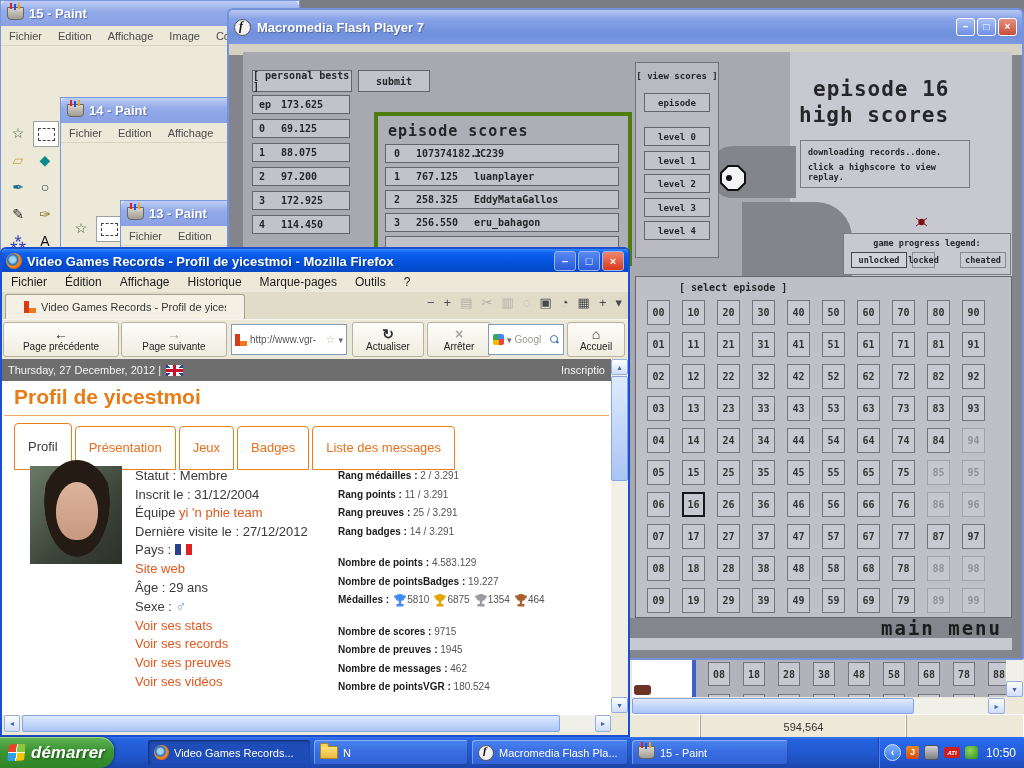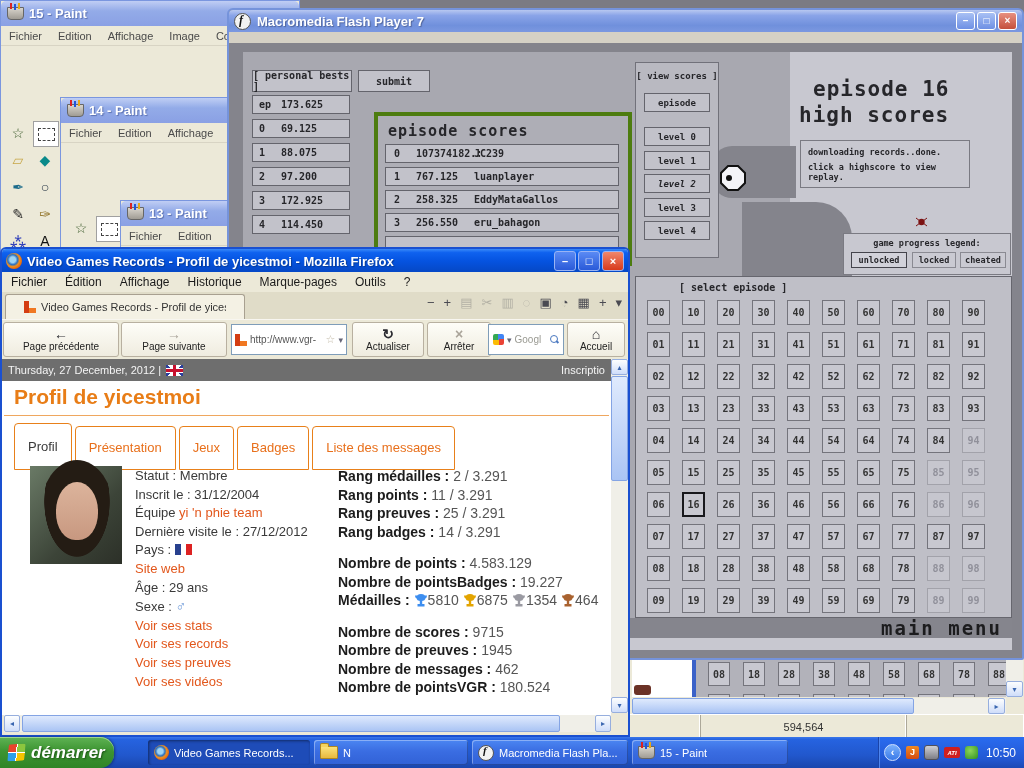--- a/index.html
+++ b/index.html
@@ -20,21 +20,21 @@
   .ptool.tsel{background:#fff;border:1px solid #a0a0a0;}
   .dashedbox{width:15px;height:11px;border:1px dashed #444;background:#fff;display:block;}
   .paint-icon{width:15px;height:11px;background:linear-gradient(#d8d4cc,#a09c94);border:1px solid #666;
     border-radius:0 0 4px 4px;position:relative;display:inline-block;}
   .paint-icon::before{content:"";position:absolute;width:2px;height:6px;top:-5px;left:2px;background:#d22;
     box-shadow:4px 1px 0 #2255d8,8px 0 0 #e8a818;}
 
   
   .flash-win{left:227px;top:8px;width:797px;height:652px;background:#84848c;
     border:2px solid #7593db;border-radius:6px 6px 2px 2px;box-sizing:border-box;overflow:hidden;}
-  .flash-title{height:22px;display:flex;align-items:center;gap:6px;padding:0 5px;
+  .flash-title{height:34px;display:flex;align-items:center;gap:6px;padding:0 5px;
     background:linear-gradient(180deg,#b8c8f0,#8aa4e8 25%,#7090dc 70%,#7b98e0);}
   .flash-title .t{color:#fff;font-weight:bold;font-size:13px;text-shadow:1px 1px 1px #50659c;flex:1;}
   .flash-logo{width:15px;height:15px;border-radius:50%;background:#f2f2f2;border:1px solid #555;
     position:relative;display:inline-block;}
   .flash-logo::after{content:"f";position:absolute;left:4px;top:-1px;font:italic bold 12px "Liberation Serif",serif;color:#111;}
   .win-btns{display:flex;gap:2px;}
   .wb{width:17px;height:16px;border:1px solid #fff;border-radius:3px;color:#fff;font-size:10px;font-weight:bold;
     display:flex;align-items:center;justify-content:center;line-height:1;}
   .wb-min,.wb-max{background:linear-gradient(#a8c0f4,#6e90e4);}
   .wb-close{background:linear-gradient(#e89080,#c4503c);}
@@ -55,35 +55,35 @@
   .es-title{position:absolute;left:10px;top:6px;font-size:15px;letter-spacing:1px;}
   .es-rows{position:absolute;left:7px;top:28px;width:234px;display:flex;flex-direction:column;gap:4px;}
   .es-row{height:19px;display:flex;align-items:center;font-size:10px;}
   .es-rank{width:22px;padding-left:8px;box-sizing:content-box;}
   .es-score{width:58px;}
   .es-rows::after{content:"";display:block;height:17px;border:1px solid #64646c;background:#c2c2ca;}
   .vs-panel{position:absolute;left:392px;top:10px;width:84px;height:196px;background:#b9b9c1;border:1px solid #71717a;box-sizing:border-box;}
   .vs-header{position:absolute;left:0;top:8px;width:100%;text-align:center;font-size:9px;}
   .vs-btn{position:absolute;left:8px;width:66px;height:19px;font-size:9px;display:flex;align-items:center;justify-content:center;}
   .vs-btn:nth-of-type(1){top:30px;}.vs-btn:nth-of-type(2){top:64px;}.vs-btn:nth-of-type(3){top:88px;}
-  .vs-btn:nth-of-type(4){top:111px;font-style:italic;}.vs-btn:nth-of-type(5){top:135px;}.vs-btn:nth-of-type(6){top:158px;}
+  .vs-btn:nth-of-type(4){top:111px;}.vs-btn:nth-of-type(5){top:135px;}.vs-btn:nth-of-type(6){top:158px;}
   .octagon{position:absolute;left:477px;top:113px;}
   .hs-title{position:absolute;left:556px;top:24px;font-size:21px;line-height:26px;letter-spacing:1px;}
   .hs-title .l1{padding-left:14px;text-align:right;}
   .info-box{position:absolute;left:557px;top:88px;width:170px;height:48px;border:1px solid #7a7a82;
     box-sizing:border-box;padding:6px 7px;display:flex;flex-direction:column;gap:5px;}
   .info-box span{font-size:8.5px;}
   .spider{position:absolute;left:672px;top:162px;}
   .legend-box{position:absolute;left:600px;top:181px;width:168px;height:42px;border:1px solid #7a7a82;
     background:#c8c8d0;box-sizing:border-box;}
   .legend-title{position:absolute;top:4px;width:100%;text-align:center;font-size:8.5px;}
   .lg-btn{position:absolute;top:18px;height:16px;font-size:8.5px;display:flex;align-items:center;justify-content:center;
     background:#cacad2;border:1px solid #8a8a92;box-sizing:border-box;}
   .lg-btn:nth-of-type(1){left:7px;width:56px;border-color:#44444c;background:#d2d2da;}
-  .lg-btn:nth-of-type(2){left:68px;width:44px;}
+  .lg-btn:nth-of-type(2){left:68px;width:23px;}
   .lg-btn:nth-of-type(3){left:116px;width:46px;}
   .se-panel{position:absolute;left:392px;top:224px;width:377px;height:342px;background:#bfbfc7;border:1px solid #66666e;box-sizing:border-box;}
   .se-header{position:absolute;left:43px;top:5px;font-size:10px;}
   .ep-grid{position:absolute;left:11px;top:23px;display:grid;grid-template-columns:repeat(10,23px);gap:7px 12px;}
   .ep-cell{width:23px;height:25px;box-sizing:border-box;background:#c8c8d0;border:1px solid #74747c;
     font-family:"DejaVu Sans Mono",monospace;font-weight:bold;font-size:10px;color:#333;
     display:flex;align-items:center;justify-content:center;}
   .ep-cell.sel{border:2px solid #18181c;}
   .ep-cell.locked{background:#c6c6ce;border-color:#a2a2aa;color:#90909a;}
   .mainmenu-bar{position:absolute;left:0;top:566px;width:769px;height:20px;background:#85858d;
@@ -194,21 +194,21 @@
   .avatar::after{content:"";position:absolute;left:26px;top:16px;width:42px;height:58px;border-radius:50% 50% 46% 46%;
     background:linear-gradient(#dcb49c,#c89880);}
   .profile-info{position:absolute;left:133px;top:86px;width:205px;}
   .info-line{font-size:13px;color:#3a3a3a;line-height:18.6px;white-space:nowrap;}
   .plink{color:#e2571c;}
   .male{color:#6b98d8;font-size:14px;}
   .flag-fr{display:inline-block;width:17px;height:11px;vertical-align:-1px;
     background:linear-gradient(90deg,#28408e 33%,#fff 33% 66%,#d22 66%);}
   .profile-stats{position:absolute;left:336px;top:86px;width:268px;}
   .stat-group{margin-bottom:13px;}
-  .stat-line{font-size:14px;line-height:18.5px;white-space:nowrap;display:flex;align-items:center;}
+  .stat-line{font-size:10px;line-height:18.5px;white-space:nowrap;display:flex;align-items:center;}
   .stat-lbl{font-weight:bold;color:#1c1c1c;}
   .stat-val{color:#555;white-space:pre;}
   .medal{margin-left:4px;display:inline-flex;}
   .medal-count{color:#555;}
   .ff-vscroll{position:absolute;left:609px;top:2px;width:17px;height:354px;background:#f0efe8;}
   .ff-vscroll .up{position:absolute;left:0;top:0;width:17px;height:16px;}
   .ff-vscroll .down{position:absolute;left:0;bottom:0;width:17px;height:16px;}
   .ff-vscroll .sb-thumb{position:absolute;left:0;top:17px;width:17px;height:105px;}
   .ff-hscroll{position:absolute;left:2px;top:358px;width:607px;height:17px;background:#f0efe8;}
   .ff-hscroll .left{position:absolute;left:0;top:0;width:16px;height:17px;}

